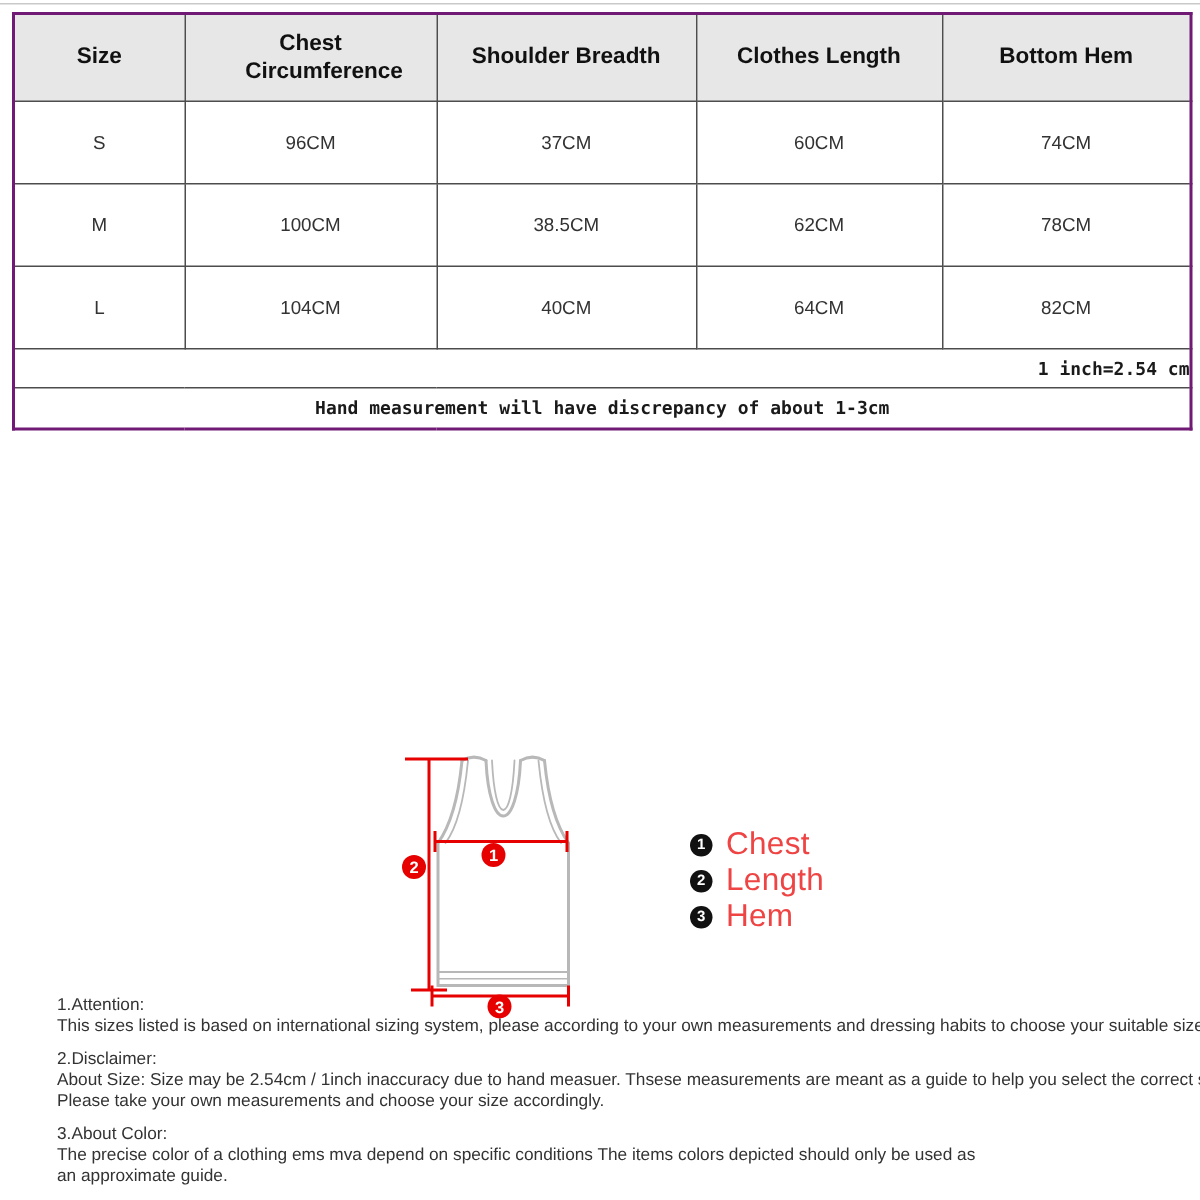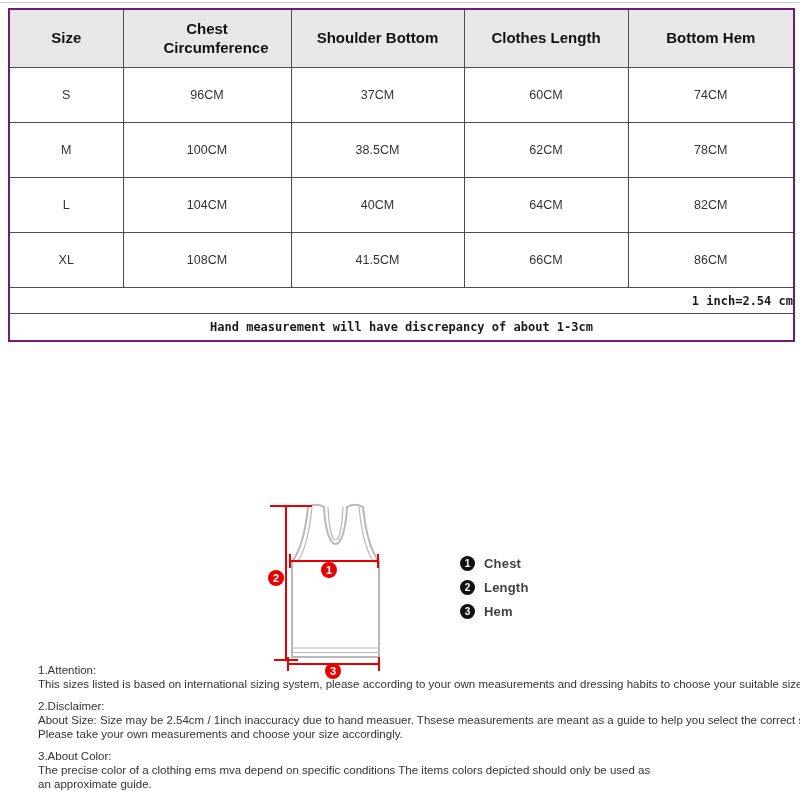--- a/index.html
+++ b/index.html
@@ -36,21 +36,21 @@
   
   .diagram-svg{position:absolute;left:240px;top:500px;}
 
   .legend{position:absolute;left:460px;top:551px;}
   .legend-item{display:flex;align-items:center;height:24px;}
   .legend-bullet{
     display:inline-flex;align-items:center;justify-content:center;
     width:15px;height:15px;border-radius:50%;background:#111;color:#fff;
     font-size:10px;font-weight:bold;margin-right:9px;flex:0 0 auto;
   }
-  .legend-label{font-size:13px;font-weight:bold;color:#404040;letter-spacing:.2px;}
+  .legend-label{font-size:21px;font-weight:normal;color:#ef4444;letter-spacing:.2px;}
 
   
   .notes{position:absolute;left:38px;top:663px;color:#333;font-size:11.5px;line-height:14px;}
   .notes .sec{margin:0 0 8px 0;}
   .notes .line{white-space:nowrap;}
 </style>
 </head>
 <body>
 
 <div class="top-hairline"></div>
@@ -60,21 +60,21 @@
     <col style="width:114px">
       <col style="width:168px">
       <col style="width:173px">
     <col style="width:164px">
       <col style="width:166px">
   </colgroup>
   <thead>
     <tr>
       <th>Size</th>
       <th class="wrap">Chest Circumference</th>
-      <th>Shoulder Bottom</th>
+      <th>Shoulder Breadth</th>
       <th>Clothes Length</th>
       <th>Bottom Hem</th>
     </tr>
   </thead>
   <tbody>
     <tr>
       <td>S</td>
       <td>96CM</td>
       <td>37CM</td>
       <td>60CM</td>
@@ -86,27 +86,20 @@
       <td>38.5CM</td>
       <td>62CM</td>
       <td>78CM</td>
     </tr>
     <tr>
       <td>L</td>
       <td>104CM</td>
       <td>40CM</td>
       <td>64CM</td>
       <td>82CM</td>
-    </tr>
-    <tr>
-      <td>XL</td>
-      <td>108CM</td>
-      <td>41.5CM</td>
-      <td>66CM</td>
-      <td>86CM</td>
     </tr>
     <tr>
       <td class="note-inch" colspan="5">1 inch=2.54 cm</td>
     </tr>
     <tr>
       <td class="note-hand" colspan="5">Hand measurement will have discrepancy of about 1-3cm</td>
     </tr>
   </tbody>
 </table>
 

